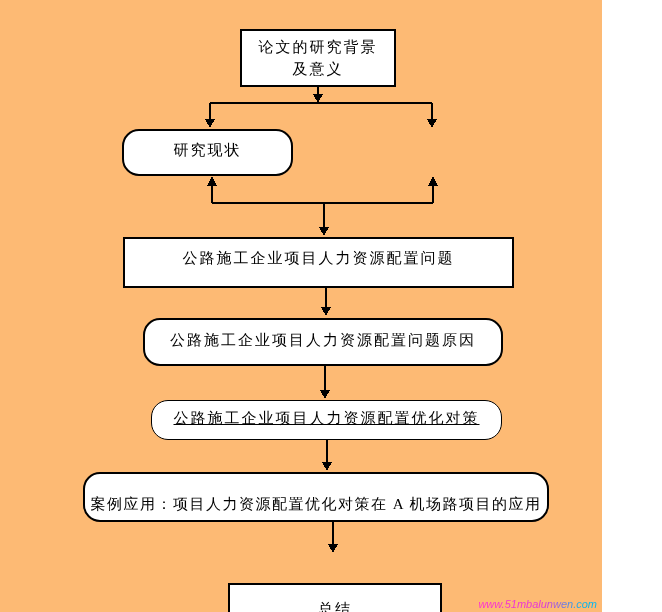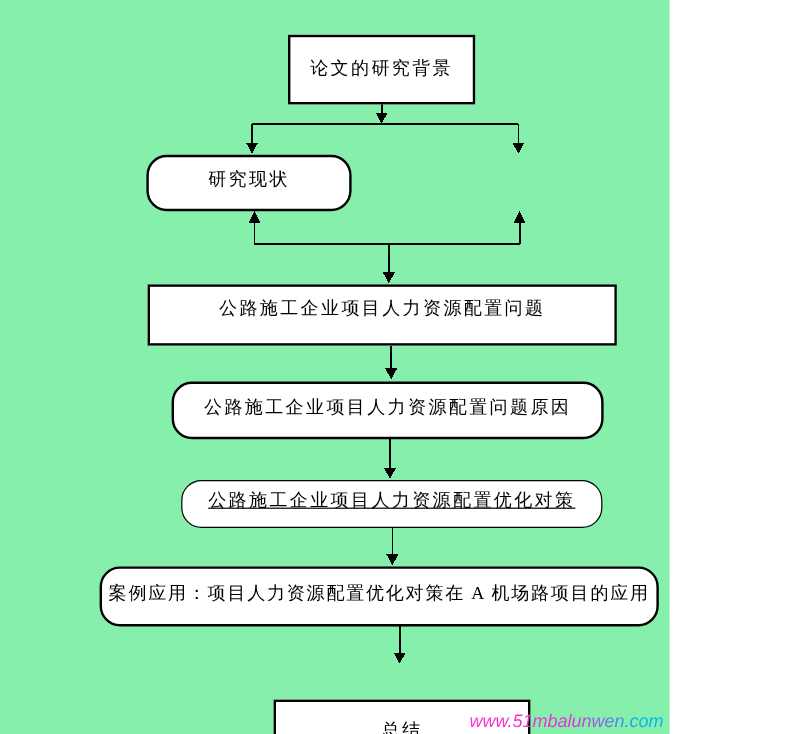--- a/index.html
+++ b/index.html
@@ -7,22 +7,23 @@
     padding: 0;
     background: #ffffff;
     width: 662px;
     height: 612px;
     font-family: "Liberation Serif", "DejaVu Serif", serif;
   }
   .canvas {
     position: relative;
     width: 558px;
     height: 612px;
-    background: #86efac;
+    background: #fdba74;
     overflow: hidden;
+    padding-left: 44px;
   }
   .connector-layer {
     position: absolute;
     left: 0; top: 0;
     width: 662px; height: 612px;
   }
   .node {
     position: absolute;
     box-sizing: border-box;
     border: 2px solid #000000;
@@ -32,42 +33,42 @@
     justify-content: center;
     text-align: center;
     color: #000000;
     font-size: 15px;
     letter-spacing: 2px;
     line-height: 22px;
   }
   .node.thin { border-width: 1.5px; text-decoration: underline; }
   .node.lift { padding-bottom: 9px; }
   .node.lift-sm { padding-bottom: 5px; border-radius: 17px; }
-  .node.tight { letter-spacing: 1.5px; }
+  .node.tight { letter-spacing: 1.5px; align-items: flex-end; }
   .intro-label { display: block; }
   .watermark {
     position: absolute;
     right: 5px;
     bottom: 2px;
     text-align: right;
     font-family: "Liberation Sans", "DejaVu Sans", sans-serif;
     line-height: 1.1;
   }
   .wm-brand {
     display: block;
     font-style: italic;
     font-weight: bold;
     font-size: 17px;
     color: #3b3b3b;
     letter-spacing: 0.5px;
   }
   .wm-url {
     display: block;
     font-style: italic;
-    font-size: 15px;
+    font-size: 11px;
     background: linear-gradient(90deg, #ff2ed2 0%, #e233d8 55%, #00b6f2 88%);
     -webkit-background-clip: text;
     background-clip: text;
     color: transparent;
     margin-top: 45px;
   }
 </style>
 </head>
 <body>
 
@@ -112,20 +113,21 @@
 
     <g>
       <line x1="333" y1="522" x2="333" y2="544"></line>
       <polygon points="333,553 328,544 338,544" fill="#000000" stroke="none"></polygon>
     </g>
   </svg>
 
   <div class="node" style="left:240px; top:29px; width:156px; height:58px;">
     <div>
       <span class="intro-label">论文的研究背景</span>
+      <span class="intro-label">及意义</span>
     </div>
   </div>
 
   <div class="node lift-sm" style="left:122px; top:129px; width:171px; height:47px;">
     <span>研究现状</span>
   </div>
 
 
   <div class="node lift-sm" style="left:143px; top:318px; width:360px; height:48px;">
     <span>公路施工企业项目人力资源配置问题原因</span>

